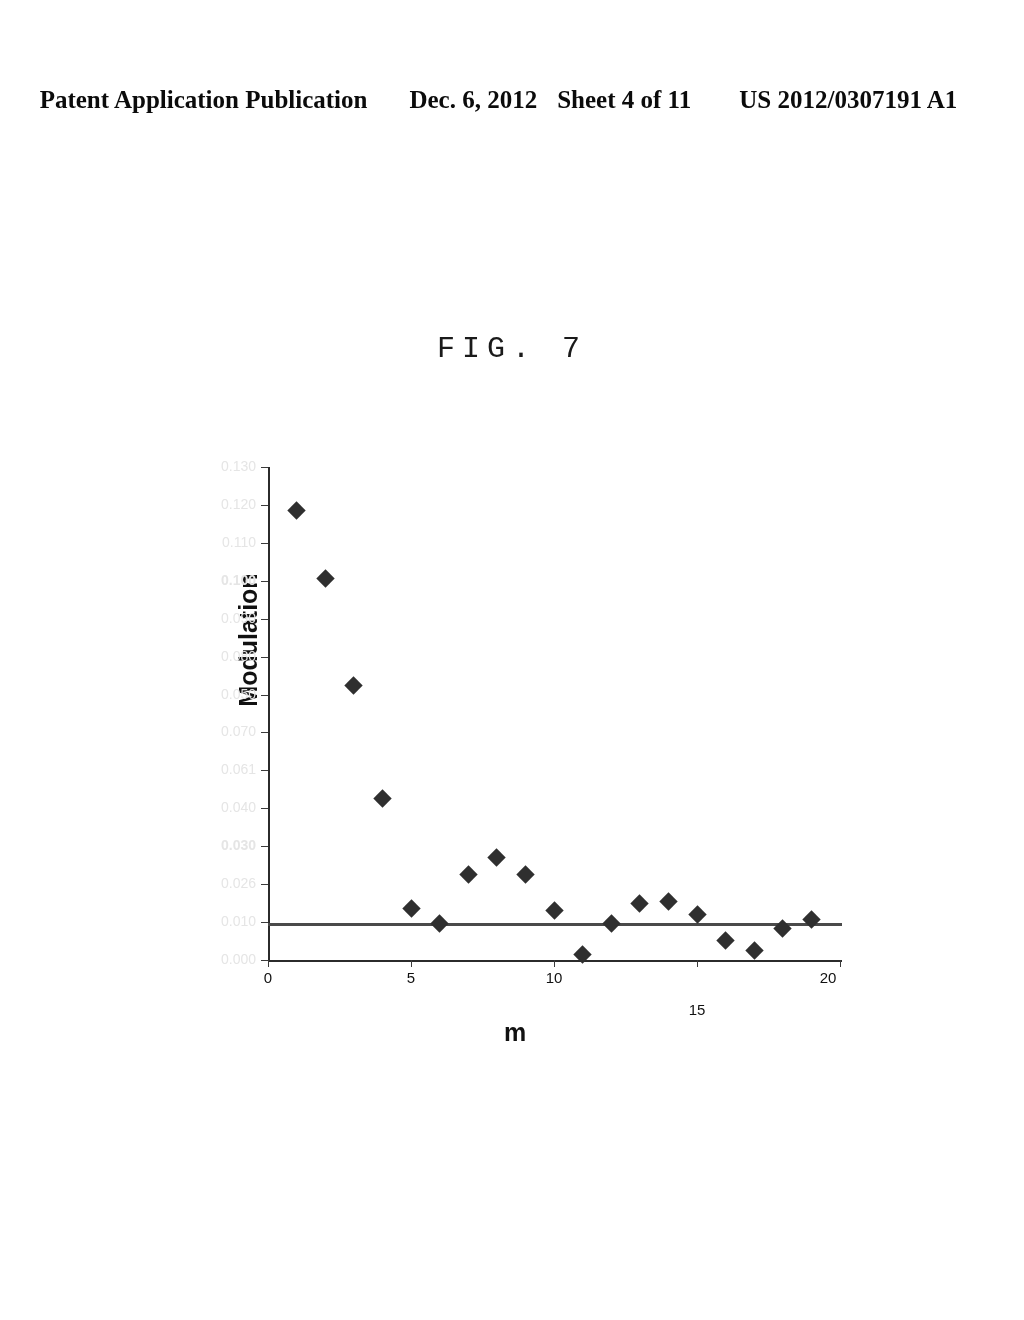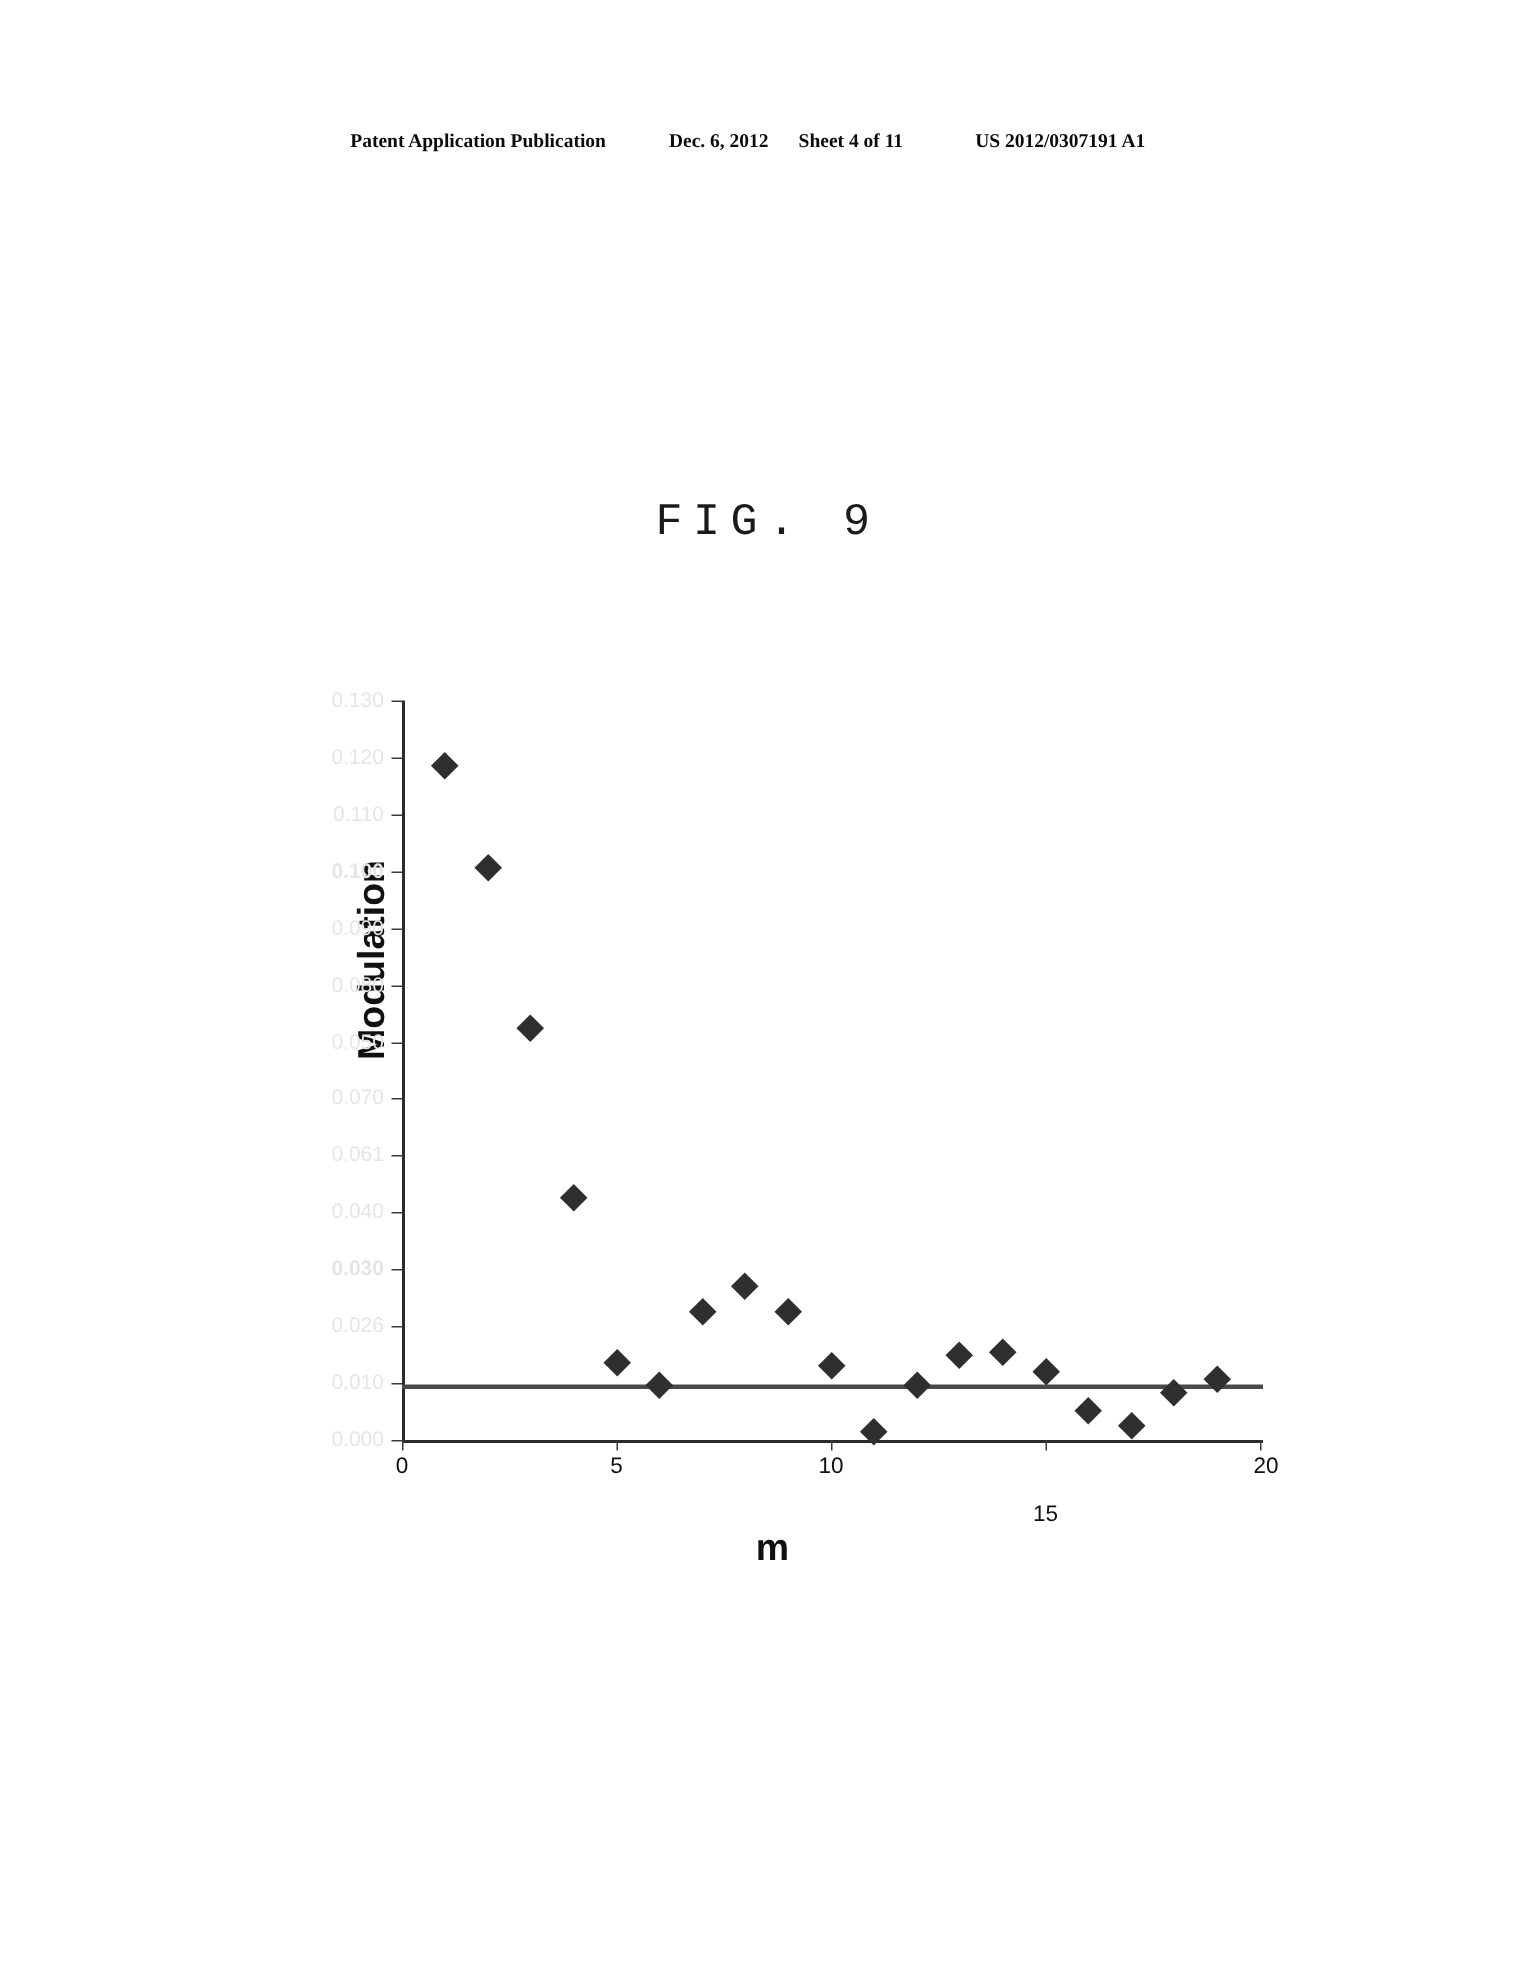--- a/index.html
+++ b/index.html
@@ -22,21 +22,21 @@
     left: 0;
     top: 86px;
     width: 997px;
     height: 28px;
     display: flex;
     flex-direction: row;
     align-items: flex-start;
     justify-content: center;
     font-family: "Liberation Serif", serif;
     font-weight: bold;
-    font-size: 13px;
+    font-size: 25px;
     color: #0b0b0b;
     letter-spacing: 0px;
     white-space: nowrap;
   }
   #page-header .hdr-seg { display: inline-block; }
   .hdr-gap-lg { display: inline-block; width: 42px; }
   .hdr-gap-md { display: inline-block; width: 20px; }
   .hdr-gap-xl { display: inline-block; width: 48px; }
 
   
@@ -176,21 +176,21 @@
 <div id="page-header">
   <span class="hdr-seg">Patent Application Publication</span>
   <span class="hdr-gap-lg"></span>
   <span class="hdr-seg">Dec. 6, 2012</span>
   <span class="hdr-gap-md"></span>
   <span class="hdr-seg">Sheet 4 of 11</span>
   <span class="hdr-gap-xl"></span>
   <span class="hdr-seg">US 2012/0307191 A1</span>
 </div>
 
-<div id="fig-caption">FIG. 9</div>
+<div id="fig-caption">FIG. 7</div>
 
 <div id="chart-figure">
 
   <div id="y-axis-title">Modulation</div>
   <div id="x-axis-title">m</div>
 
   <div id="plot-area">
     <div id="y-axis-line"></div>
     <div id="x-axis-line"></div>
 
@@ -241,21 +241,21 @@
     <div id="x-ticks">
         <div class="x-tick" style="left: 0px;"></div>
         <div class="x-tick-label" style="left: 0px;">0</div>
         <div class="x-tick" style="left: 143px;"></div>
         <div class="x-tick-label" style="left: 143px;">5</div>
         <div class="x-tick" style="left: 286px;"></div>
         <div class="x-tick-label" style="left: 286px;">10</div>
         <div class="x-tick" style="left: 429px;"></div>
         <div class="x-tick-label" style="left: 429px; margin-top: 32px;">15</div>
         <div class="x-tick" style="left: 572px;"></div>
-        <div class="x-tick-label" style="left: 576px;">20</div>
+        <div class="x-tick-label" style="left: 560px;">20</div>
       </div>
 
     <div id="reference-line" style="top: 455.973px; background: rgb(74, 74, 74);"></div>
 
     <div id="data-points">
         <div class="data-point" style="left: 28.6px; top: 43.6115px; background: rgb(47, 47, 47);"></div>
         <div class="data-point" style="left: 57.2px; top: 111.873px; background: rgb(47, 47, 47);"></div>
         <div class="data-point" style="left: 85.8px; top: 218.058px; background: rgb(47, 47, 47);"></div>
         <div class="data-point" style="left: 114.4px; top: 331.827px; background: rgb(47, 47, 47);"></div>
         <div class="data-point" style="left: 143px; top: 441.804px; background: rgb(47, 47, 47);"></div>

